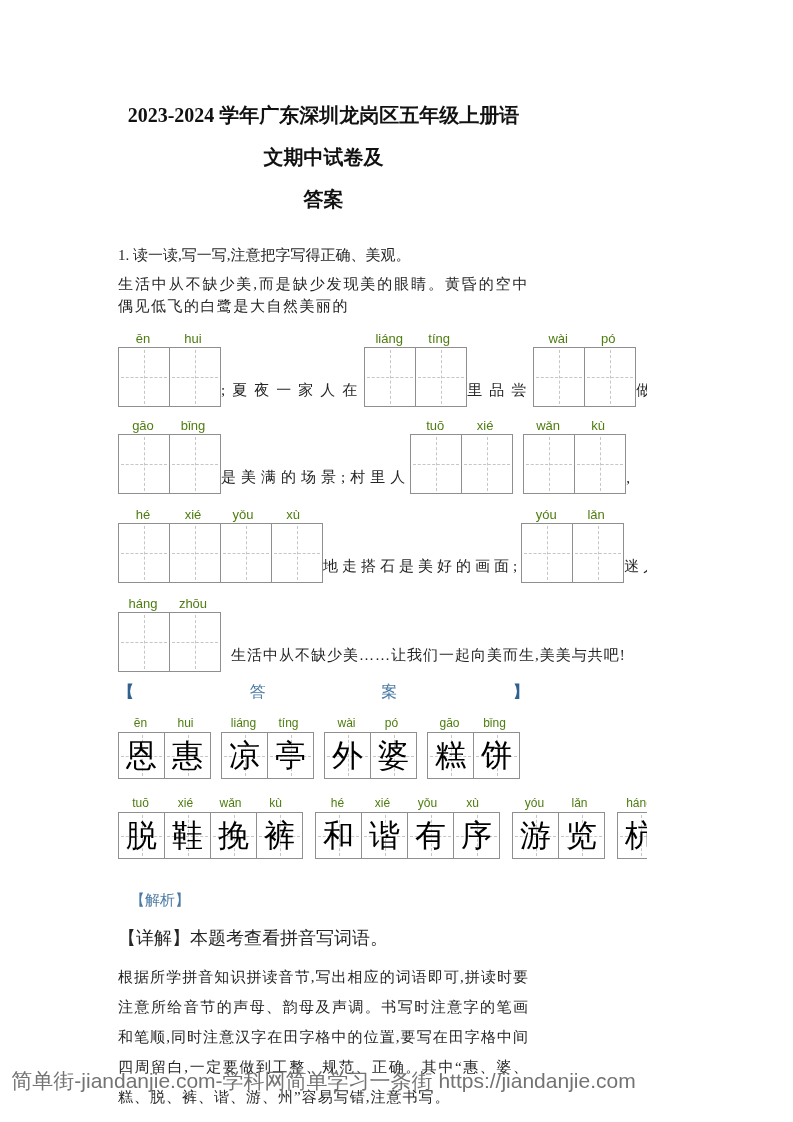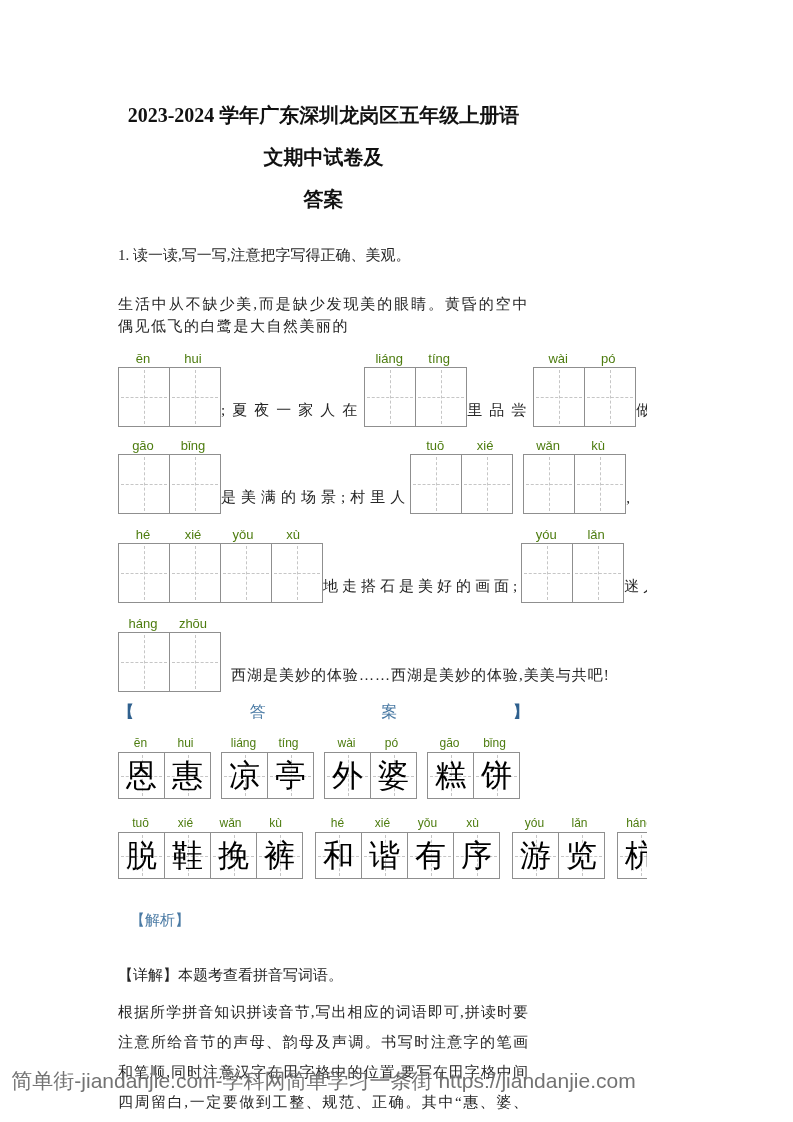--- a/index.html
+++ b/index.html
@@ -3,21 +3,21 @@
 <meta charset="utf-8">
 <style>
   html,body{margin:0;padding:0;background:#fff;}
   .page{
     width:647px;height:1122px;box-sizing:border-box;
     padding:94px 118px 8px 118px;position:relative;background:#fff;
     font-family:"Liberation Serif","DejaVu Serif",serif;color:#252525;overflow:hidden;
   }
   .title{ text-align:center;font-weight:bold;font-size:20px;line-height:42px;color:#111; }
   .q-prompt{ margin-top:26px;font-size:15px; }
-  .q-intro{ margin-top:28px;font-size:15px;text-align:justify;letter-spacing:1.5px;line-height:22px; }
+  .q-intro{ margin-top:8px;font-size:15px;text-align:justify;letter-spacing:1.5px;line-height:22px; }
 
   
   .word{ display:flex;flex-direction:column; }
   .py-row{ display:flex; }
   .py{ text-align:center;font-family:"Liberation Sans","DejaVu Sans",sans-serif;
        font-size:13px;color:#4d7c0f;line-height:17px; }
   .q .py{ width:50px; }
   .grid{ display:flex;border:1px solid #8f8f8f;background:#fff; }
   .cell{ position:relative;border-left:1px solid #8f8f8f; }
   .cell:first-child{ border-left:none; }
@@ -42,21 +42,21 @@
 
   
   .a .py{ width:45px;font-size:12px; }
   .a .cell{ width:45px;height:45px;display:flex;align-items:center;justify-content:center; }
   .a .cell .ch{ position:relative;z-index:1;font-size:31px;line-height:1;color:#000;
                 font-family:"Liberation Serif","DejaVu Serif",serif; }
   .ans-row1{ margin-top:12px;display:flex;gap:10px;align-items:flex-end; }
   .ans-row2{ margin-top:16px;display:flex;gap:12px;align-items:flex-end; }
 
   .analysis-label{ margin-top:32px;font-size:15px;color:#4a7aa4;margin-left:12px; }
-  .detail{ margin-top:36px;font-size:15px; }
+  .detail{ margin-top:16px;font-size:18px; }
   .analysis-para{ margin-top:12px;font-size:15px;line-height:30px;text-align:justify;
                   letter-spacing:1px; }
   .section-three{ margin-top:14px;font-size:15px;font-weight:bold;color:#111;
                   font-family:"Liberation Sans","DejaVu Sans",sans-serif; }
   .footer{ position:absolute;left:0;right:0;bottom:27px;text-align:center;
     font-family:"Liberation Sans","DejaVu Sans",sans-serif;font-size:21px;color:#737373; }
 </style>
 </head>
 <body>
 
@@ -176,21 +176,21 @@
     <div class="word q">
       <div class="py-row">
         <span class="py">háng</span>
         <span class="py">zhōu</span>
       </div>
       <div class="grid">
         <div class="cell"></div>
         <div class="cell"></div>
       </div>
     </div>
-    <span class="txt">西湖是美妙的体验……西湖是美妙的体验,美美与共吧!</span>
+    <span class="txt">生活中从不缺少美……让我们一起向美而生,美美与共吧!</span>
   </div>
 
   <div class="ans-divider">
     <span class="brk">【</span>
     <span>答</span>
     <span>案</span>
     <span class="brk">】</span>
   </div>
 
   <div class="ans-row1">

